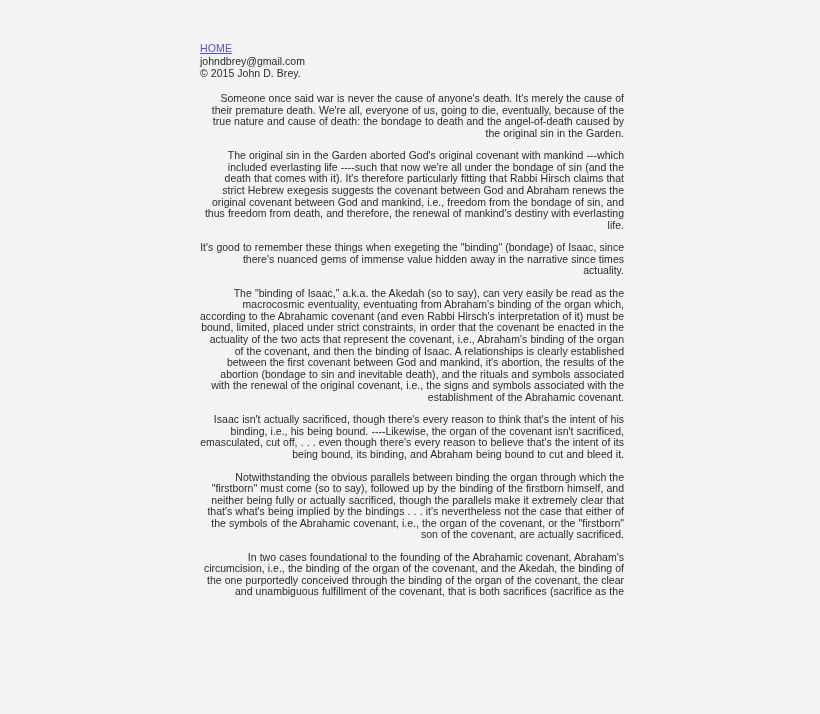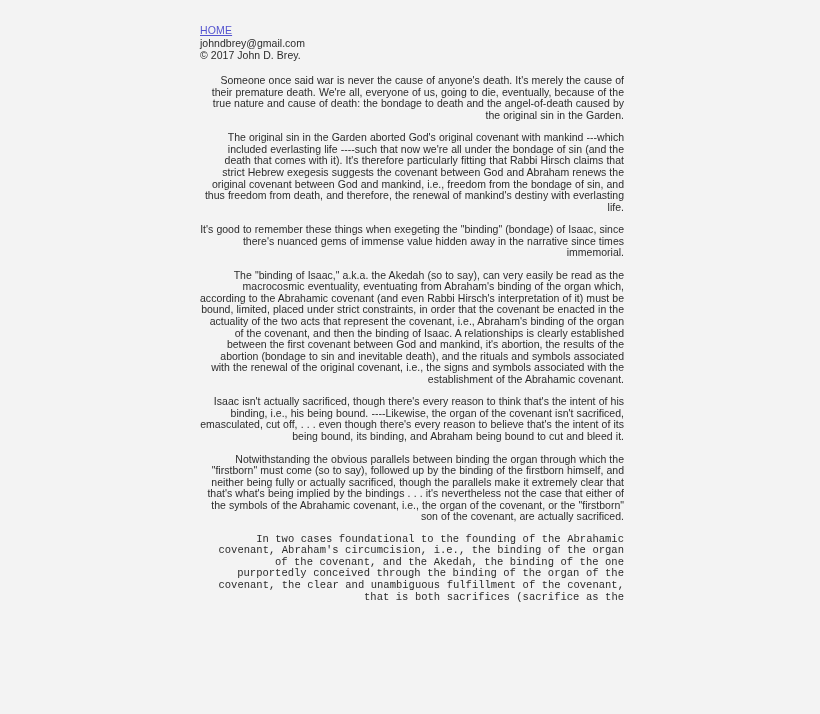--- a/index.html
+++ b/index.html
@@ -19,21 +19,21 @@
   .page {
     position: relative;
     width: 820px;
     height: 714px;
     box-sizing: border-box;
   }
 
   .content {
     position: absolute;
     left: 200px;
-    top: 20px;
+    top: 38px;
     width: 424px;
   }
 
   
   .header {
     margin-bottom: 14px;
   }
   .home-link {
     display: inline-block;
     font-size: 10.5px;
@@ -59,39 +59,38 @@
     margin: 0 0 11px 0;
     font-size: 10.5px;
     line-height: 11.55px;
     color: #2b2b2b;
     text-align: right;
     letter-spacing: 0.01px;
     word-spacing: 0.2px;
   }
   .body-copy p:last-child {
     margin-bottom: 0;
-    font-family: Liberation Mono, monospace;
   }
 </style>
 </head>
 <body>
 
 <div class="page">
   <div class="content">
 
     <div class="header">
       <a class="home-link" href="#">HOME</a>
       <div class="header-line email-line">johndbrey@gmail.com</div>
-      <div class="header-line">© 2017 John D. Brey.</div>
+      <div class="header-line">© 2015 John D. Brey.</div>
     </div>
 
     <div class="body-copy">
       <p>Someone once said war is never the cause of anyone's death. It's merely the cause of their premature death. We're all, everyone of us, going to die, eventually, because of the true nature and cause of death: the bondage to death and the angel-of-death caused by the original sin in the Garden.</p>
       <p>The original sin in the Garden aborted God's original covenant with mankind ---which included everlasting life ----such that now we're all under the bondage of sin (and the death that comes with it). It's therefore particularly fitting that Rabbi Hirsch claims that strict Hebrew exegesis suggests the covenant between God and Abraham renews the original covenant between God and mankind, i.e., freedom from the bondage of sin, and thus freedom from death, and therefore, the renewal of mankind's destiny with everlasting life.</p>
-      <p>It's good to remember these things when exegeting the "binding" (bondage) of Isaac, since there's nuanced gems of immense value hidden away in the narrative since times immemorial.</p>
+      <p>It's good to remember these things when exegeting the "binding" (bondage) of Isaac, since there's nuanced gems of immense value hidden away in the narrative since times actuality.</p>
       <p>The "binding of Isaac," a.k.a. the Akedah (so to say), can very easily be read as the macrocosmic eventuality, eventuating from Abraham's binding of the organ which, according to the Abrahamic covenant (and even Rabbi Hirsch's interpretation of it) must be bound, limited, placed under strict constraints, in order that the covenant be enacted in the actuality of the two acts that represent the covenant, i.e., Abraham's binding of the organ of the covenant, and then the binding of Isaac. A relationships is clearly established between the first covenant between God and mankind, it's abortion, the results of the abortion (bondage to sin and inevitable death), and the rituals and symbols associated with the renewal of the original covenant, i.e., the signs and symbols associated with the establishment of the Abrahamic covenant.</p>
       <p>Isaac isn't actually sacrificed, though there's every reason to think that's the intent of his binding, i.e., his being bound. ----Likewise, the organ of the covenant isn't sacrificed, emasculated, cut off, . . . even though there's every reason to believe that's the intent of its being bound, its binding, and Abraham being bound to cut and bleed it.</p>
       <p>Notwithstanding the obvious parallels between binding the organ through which the "firstborn" must come (so to say), followed up by the binding of the firstborn himself, and neither being fully or actually sacrificed, though the parallels make it extremely clear that that's what's being implied by the bindings . . . it's nevertheless not the case that either of the symbols of the Abrahamic covenant, i.e., the organ of the covenant, or the "firstborn" son of the covenant, are actually sacrificed.</p>
       <p>In two cases foundational to the founding of the Abrahamic covenant, Abraham's circumcision, i.e., the binding of the organ of the covenant, and the Akedah, the binding of the one purportedly conceived through the binding of the organ of the covenant, the clear and unambiguous fulfillment of the covenant, that is both sacrifices (sacrifice as the</p>
     </div>
 
   </div>
 </div>
 
 </body></html>

